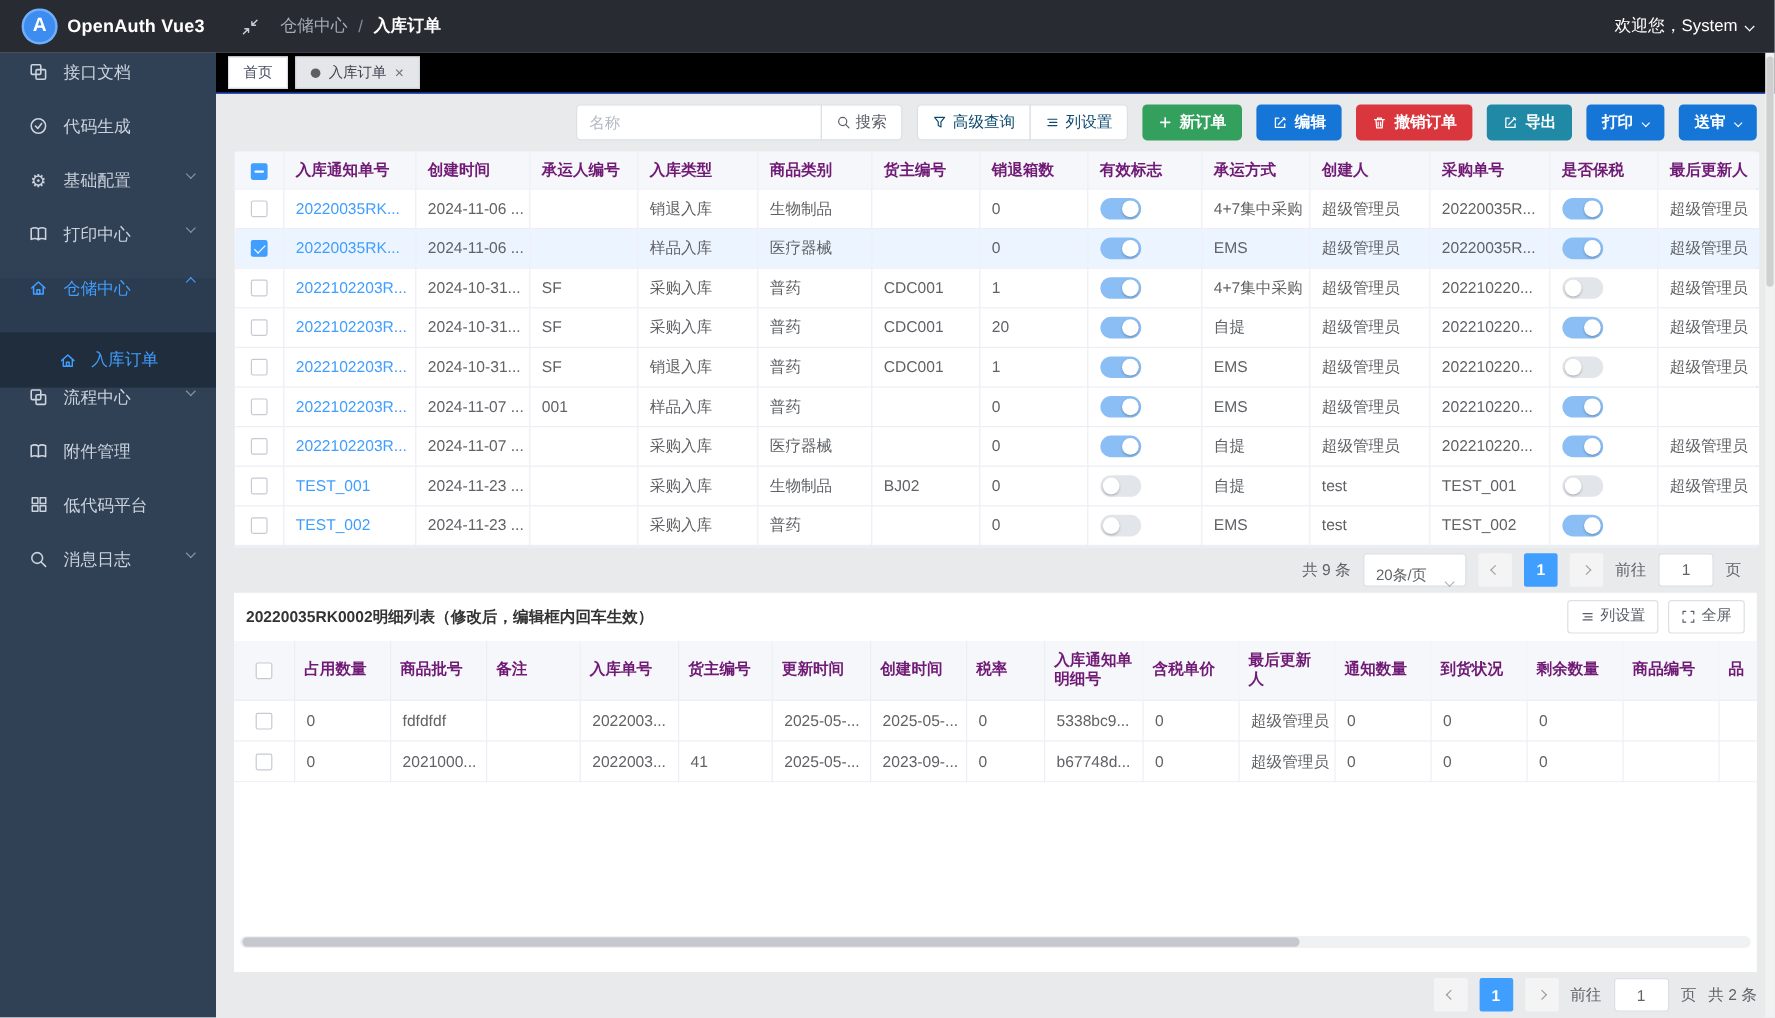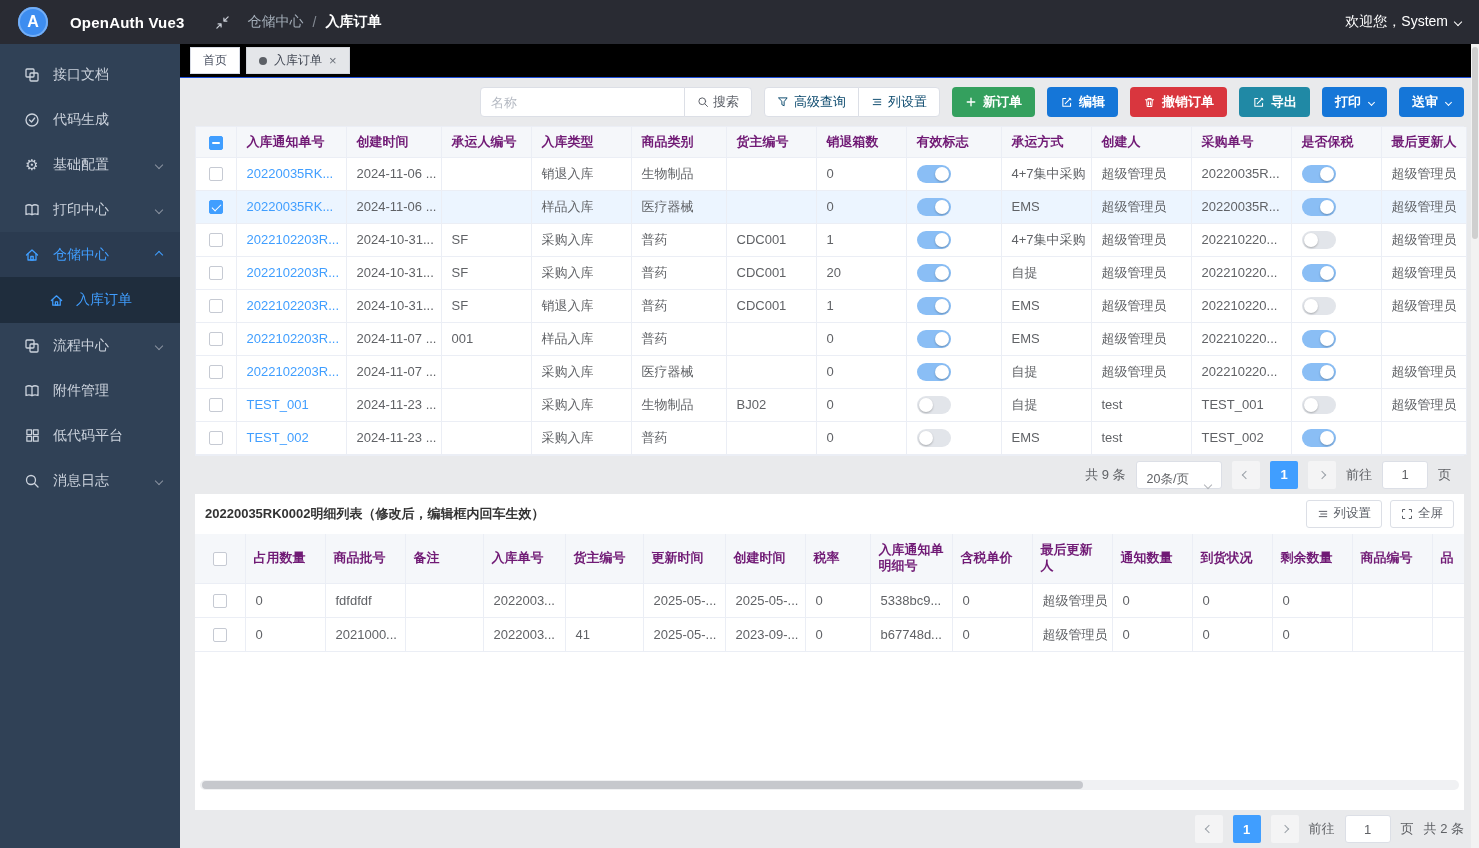--- a/index.html
+++ b/index.html
@@ -1,34 +1,34 @@
 <!DOCTYPE html>
 <html><head>
 <meta charset="utf-8">
 <style>
 *{margin:0;padding:0;box-sizing:border-box}
 html,body{width:1479px;height:848px;overflow:hidden;font-family:"Liberation Sans","DejaVu Sans",sans-serif;background:#e9eaec;font-size:13px;color:#606266}
 svg{stroke:currentColor;fill:none;stroke-width:1.3;stroke-linecap:round;stroke-linejoin:round}
 
 .topbar{height:44px;background:#292b33;display:flex;align-items:center;padding:0 18px;color:#fff}
 .logo{width:30px;height:30px;border-radius:50%;background:#3d8df0;display:flex;align-items:center;justify-content:center;font-weight:bold;font-size:16px;color:#fff;box-shadow:inset 0 0 0 2px #74aef5;flex-shrink:0}
-.brand{font-size:15px;font-weight:bold;margin-left:22px;letter-spacing:.2px}
+.brand{font-size:15px;font-weight:bold;margin-left:8px;letter-spacing:.2px}
 .collapse-ic{margin-left:30px;color:#c9ced6;display:flex;cursor:pointer}
 .crumb{margin-left:18px;font-size:14px;color:#a3adb8;display:flex;align-items:center}
 .crumb .sep{margin:0 9px;color:#848b94}
 .crumb .cur{color:#fff;font-weight:bold}
 .welcome{margin-left:auto;font-size:14px;display:flex;align-items:center;gap:7px;cursor:pointer}
 .chev{display:inline-block;width:6px;height:6px;border-right:1.5px solid currentColor;border-bottom:1.5px solid currentColor;transform:rotate(45deg)}
 .chev.up{transform:rotate(225deg)}
 .chev.left{transform:rotate(135deg)}
 .chev.right{transform:rotate(-45deg)}
 
 .layout{display:flex;height:804px}
 .sidebar{width:180px;background:#304156;flex-shrink:0;padding-top:8px}
-.s-item{height:45px;display:flex;align-items:center;padding:0 18px 0 22px;color:#ccd3dd;font-size:14px;cursor:pointer}
+.s-item{height:45px;display:flex;align-items:flex-start;padding:0 18px 0 22px;color:#ccd3dd;font-size:14px;cursor:pointer}
 .s-item .ic{width:20px;margin-right:11px;display:flex;justify-content:center;align-items:center;font-size:15px}
 .s-item .arr{margin-left:auto;color:#8a93a0}
 .s-item.active{color:#409eff;background:#2b3b50}
 .s-item.active .arr{color:#409eff}
 .s-sub{background:#1f2d3d;height:46px;display:flex;align-items:center;padding-left:46px;color:#409eff;font-size:14px;cursor:pointer}
 .s-sub .ic{width:20px;margin-right:10px;display:flex;justify-content:center}
 .main{flex:1;display:flex;flex-direction:column;min-width:0;position:relative}
 
 .tabbar{height:34px;background:#000000;border-bottom:1px solid #1d4ed8;display:flex;align-items:center;padding:0 10px;gap:6px;flex-shrink:0}
 .tab{height:27px;display:flex;align-items:center;padding:0 12px;background:#fff;border:1px solid #d8dce5;font-size:12px;color:#495060;cursor:pointer;gap:7px}

